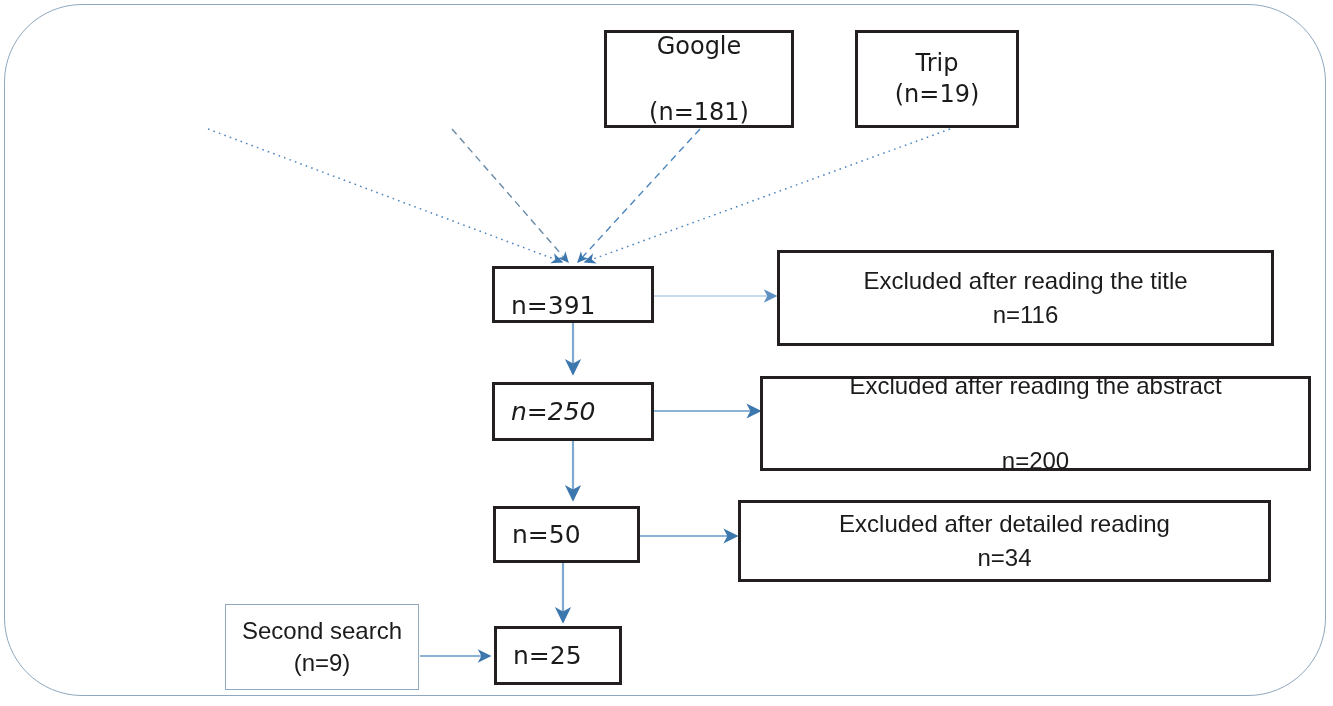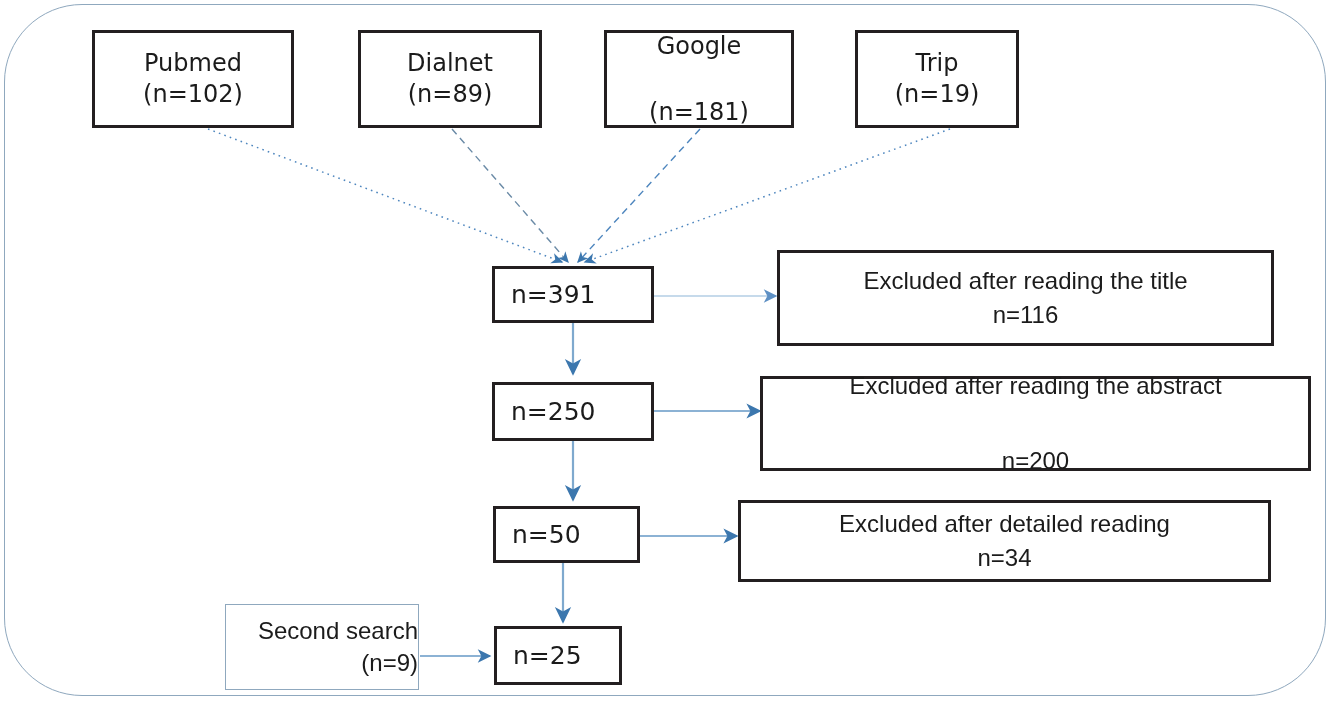--- a/index.html
+++ b/index.html
@@ -33,21 +33,20 @@
     display: flex;
     flex-direction: column;
     justify-content: center;
     color: #1b1b1b;
   }
   .node.black {
     border: 3px solid #231f20;
   }
   .node.blue {
     border: 1.6px solid #8FA8BE;
-    align-items: flex-end;
   }
   .src {
     align-items: center;
     font-family: "DejaVu Sans", sans-serif;
     font-size: 24px;
     line-height: 1.28;
     text-align: center;
   }
   .count {
     align-items: flex-start;
@@ -110,45 +109,37 @@
     <line x1="573" y1="441" x2="573" y2="500" stroke="#7FA9CE" stroke-width="2.2" marker-end="url(#ah)"></line>
     <line x1="563" y1="562" x2="563" y2="622" stroke="#7FA9CE" stroke-width="2.2" marker-end="url(#ah)"></line>
 
     <line x1="654" y1="296" x2="776" y2="296" stroke="#C6DAEB" stroke-width="1.8" marker-end="url(#ah-faint)"></line>
     <line x1="654" y1="411" x2="760" y2="411" stroke="#8CB2D4" stroke-width="2" marker-end="url(#ah)"></line>
     <line x1="634" y1="536" x2="737" y2="536" stroke="#8CB2D4" stroke-width="2" marker-end="url(#ah)"></line>
 
     <line x1="420" y1="656" x2="490" y2="656" stroke="#8CB2D4" stroke-width="1.8" marker-end="url(#ah)"></line>
   </svg>
 
-  <div class="node black src" style="left:92px; top:30px; width:202px; height:98px;">
-    <span>Pubmed</span>
-    <span class="line2">(n=102)</span>
-  </div>
 
-  <div class="node black src" style="left:358px; top:30px; width:184px; height:98px;">
-    <span>Dialnet</span>
-    <span class="line2">(n=89)</span>
-  </div>
 
   <div class="node black src" style="left:604px; top:30px; width:190px; height:98px;gap:35px;">
     <span>Google</span>
     <span class="line2">(n=181)</span>
   </div>
 
   <div class="node black src" style="left:855px; top:30px; width:164px; height:98px;">
     <span>Trip</span>
     <span class="line2">(n=19)</span>
   </div>
 
-  <div class="node black count" style="left:492px; top:266px; width:162px; height:57px;">
+  <div class="node black count" style="left:492px; top:266px; width:162px; height:57px;justify-content:flex-end;">
     <span>n=391</span>
   </div>
 
-  <div class="node black count" style="left:492px; top:382px; width:162px; height:59px;">
+  <div class="node black count" style="left:492px; top:382px; width:162px; height:59px;font-style:italic;">
     <span>n=250</span>
   </div>
 
   <div class="node black count" style="left:493px; top:506px; width:147px; height:57px;">
     <span>n=50</span>
   </div>
 
   <div class="node black count" style="left:494px; top:626px; width:128px; height:59px;">
     <span>n=25</span>
   </div>

